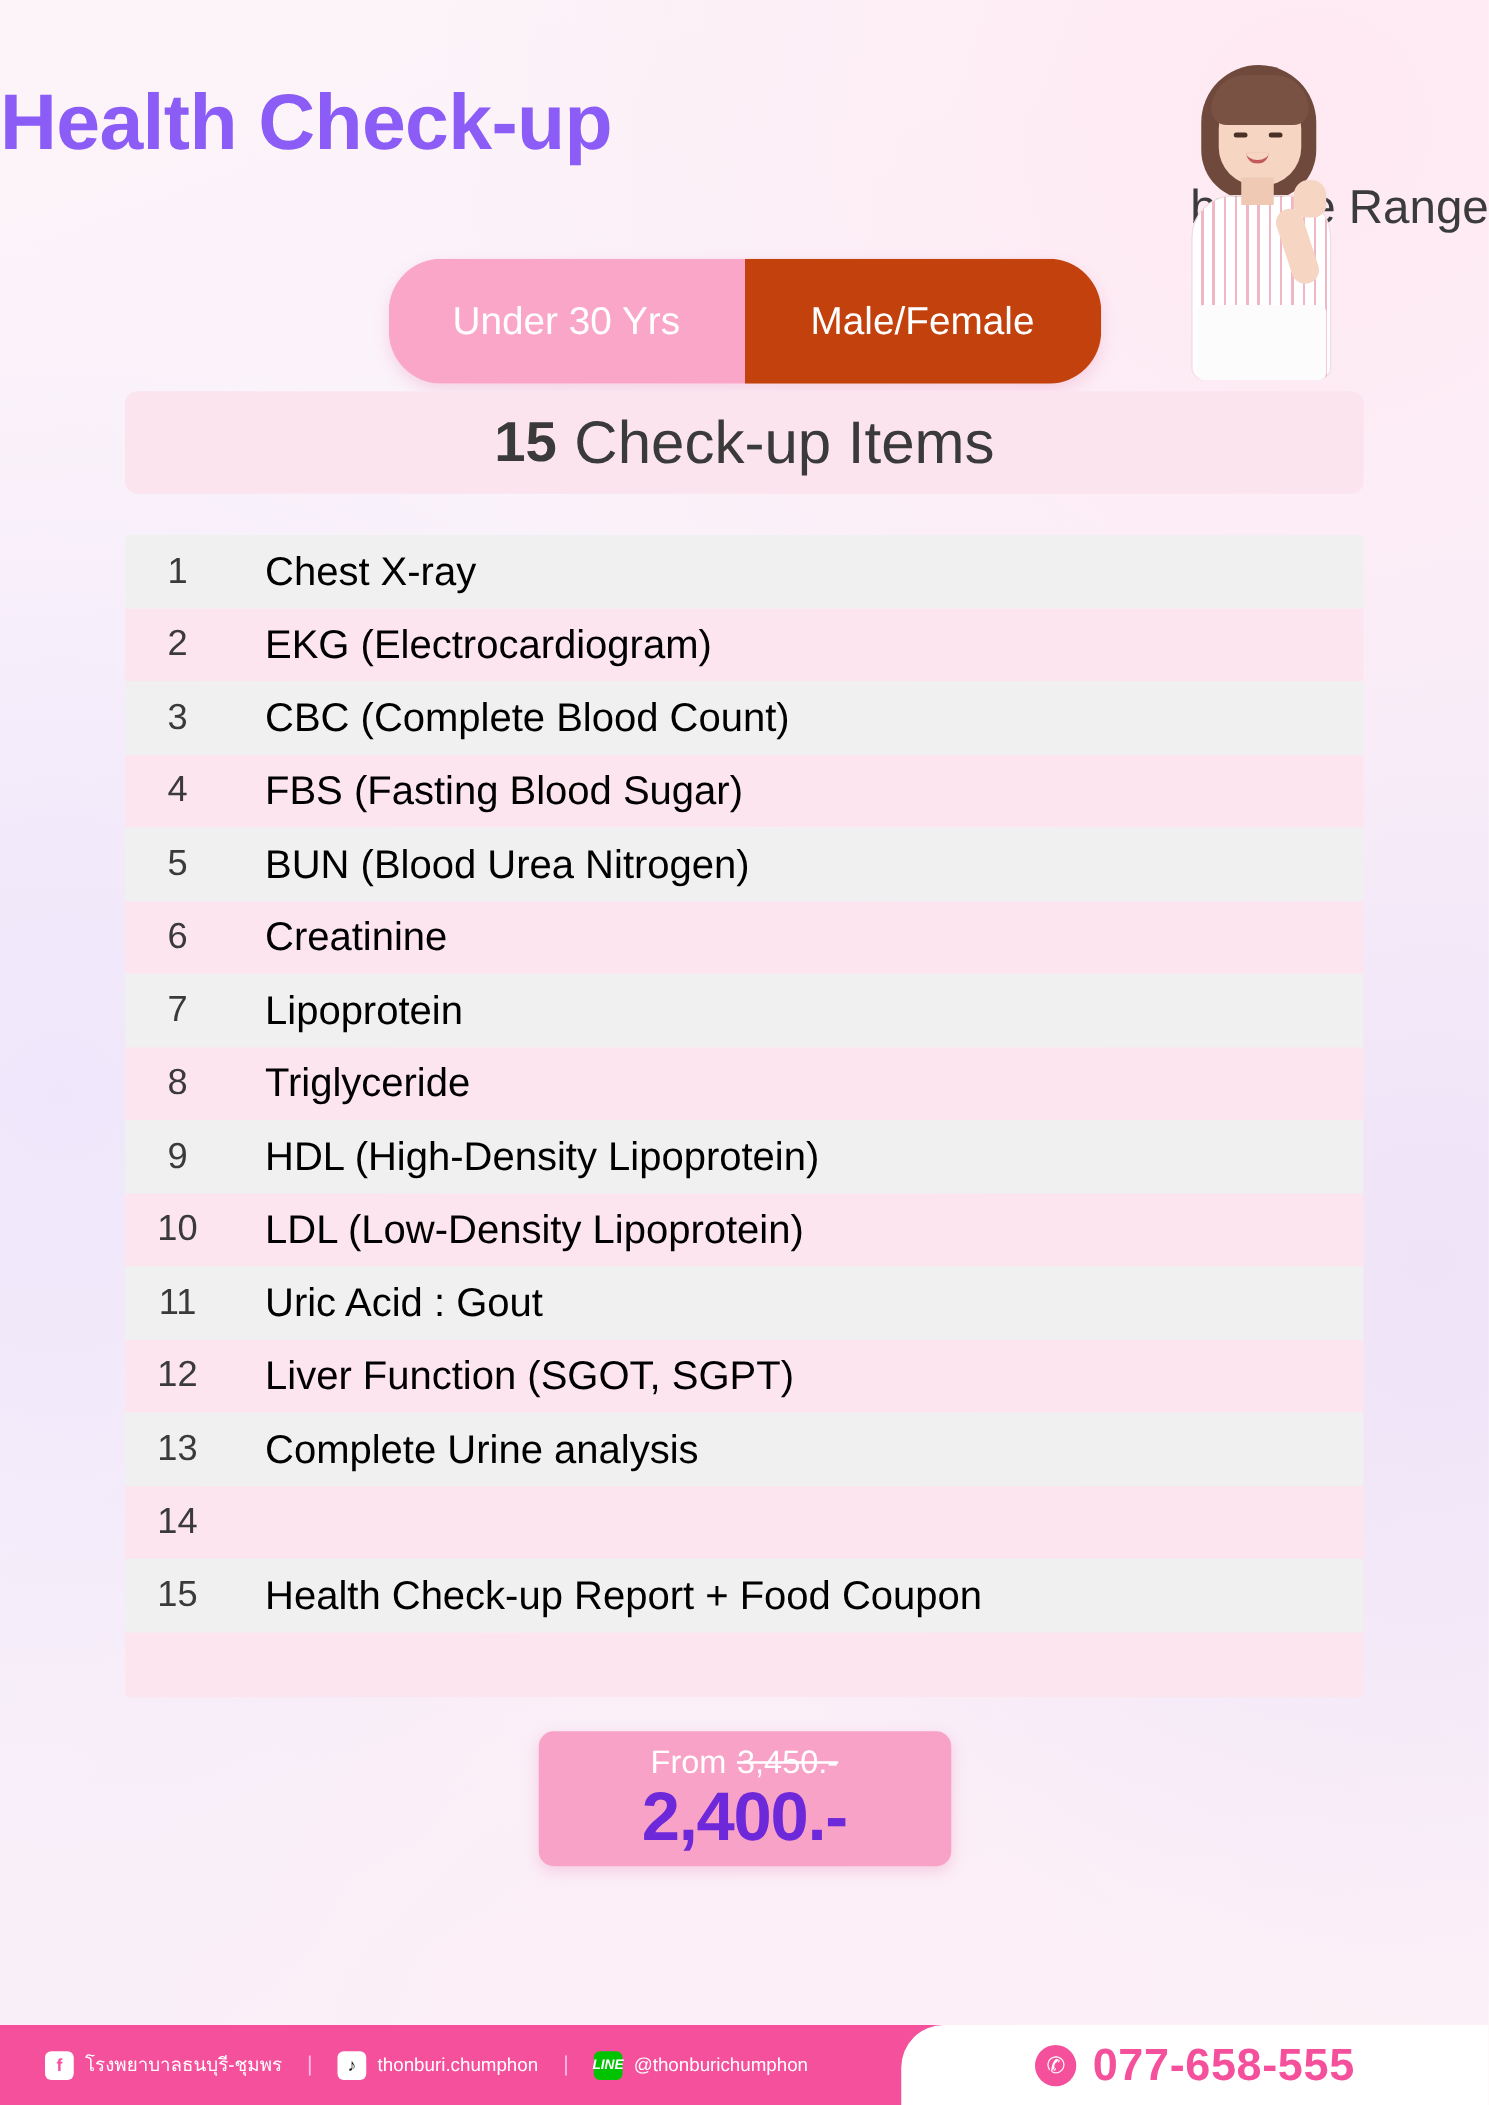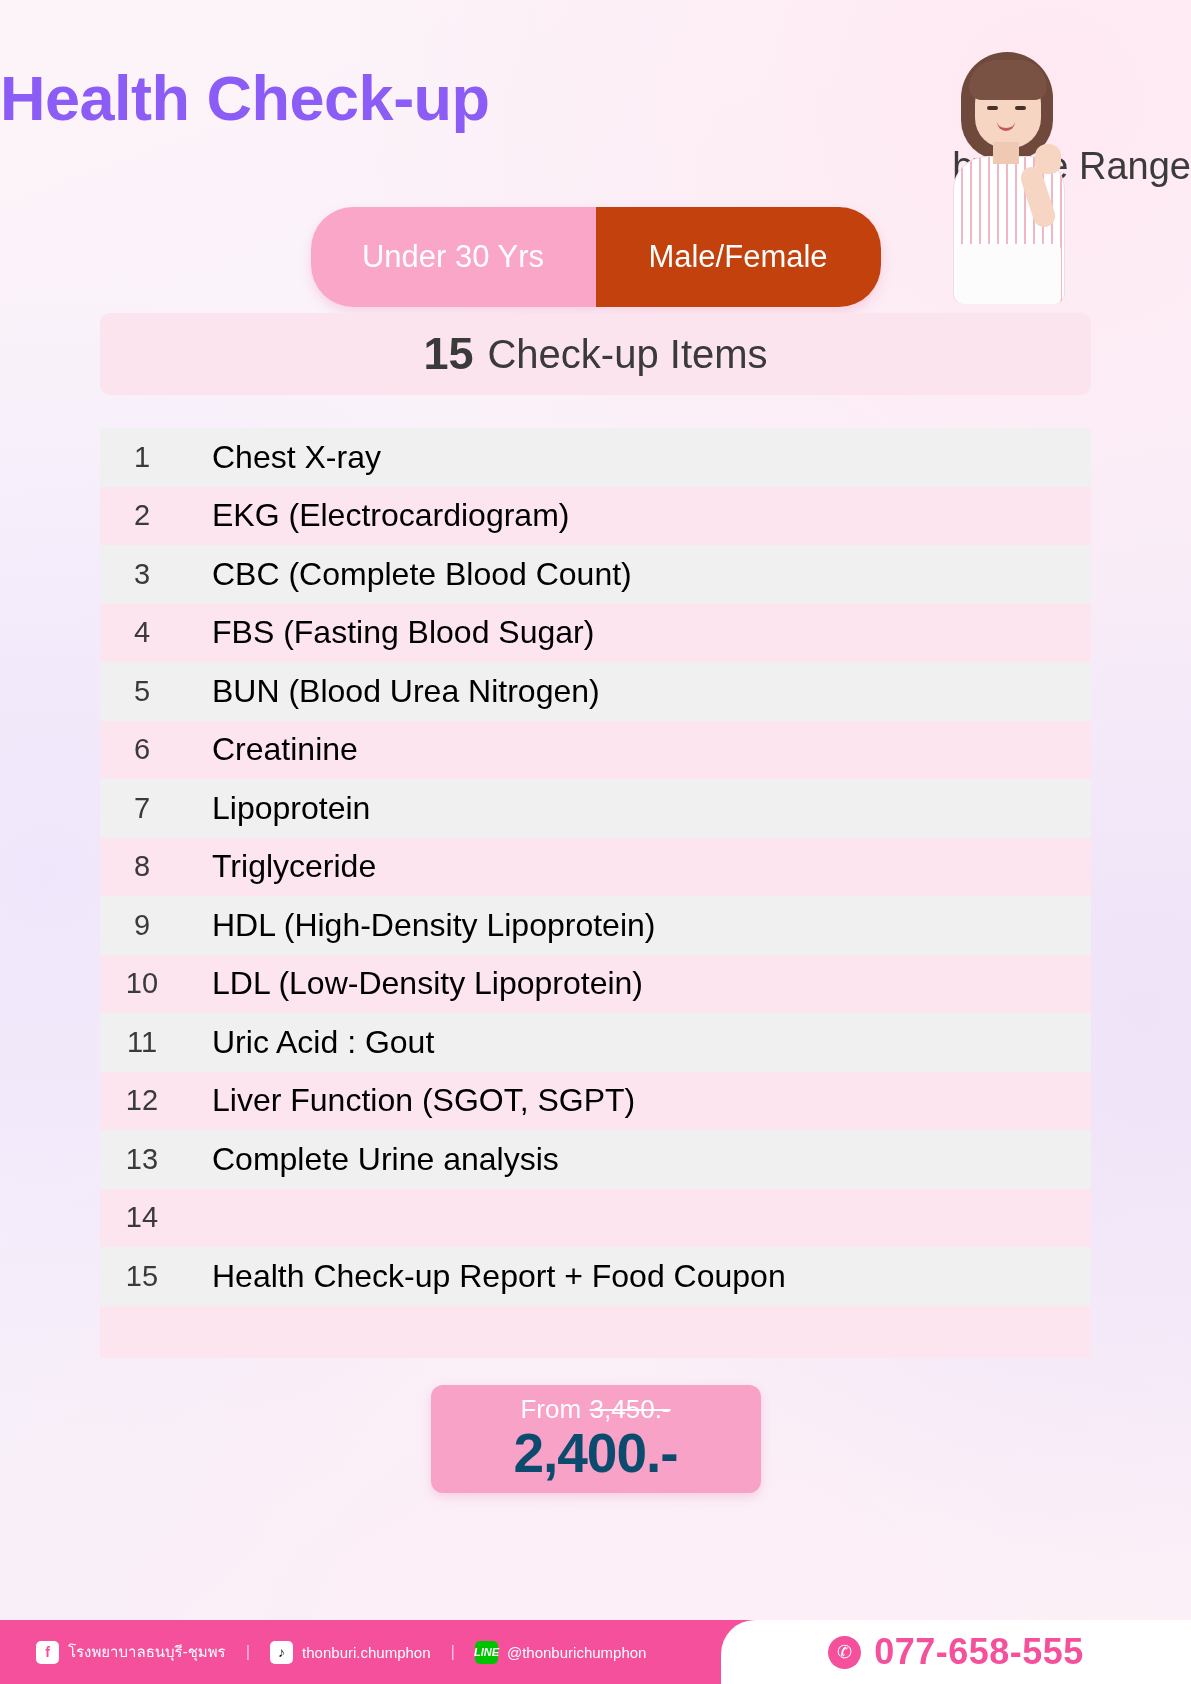--- a/index.html
+++ b/index.html
@@ -157,21 +157,21 @@
     align-items: center;
     justify-content: center;
     gap: 14px;
   }
   .count-num {
     font-size: 45px;
     font-weight: bold;
     color: #3a3a3a;
   }
   .count-label {
-    font-size: 40px;
+    font-size: 48px;
     color: #3a3a3a;
     text-align: center;
   }
 
   
   .list {
     position: absolute;
     top: 428px;
     left: 100px;
     right: 100px;
@@ -221,21 +221,21 @@
     font-size: 26px;
     color: #ffffff;
   }
   .price-old {
     text-decoration: line-through;
     margin-left: 4px;
   }
   .price-new {
     font-size: 55px;
     font-weight: bold;
-    color: #0c4a6e;
+    color: #6d28d9;
     line-height: 56px;
     letter-spacing: -1px;
   }
 
   
   .footer {
     position: absolute;
     left: 0; right: 0; bottom: 0;
     height: 64px;
   }

